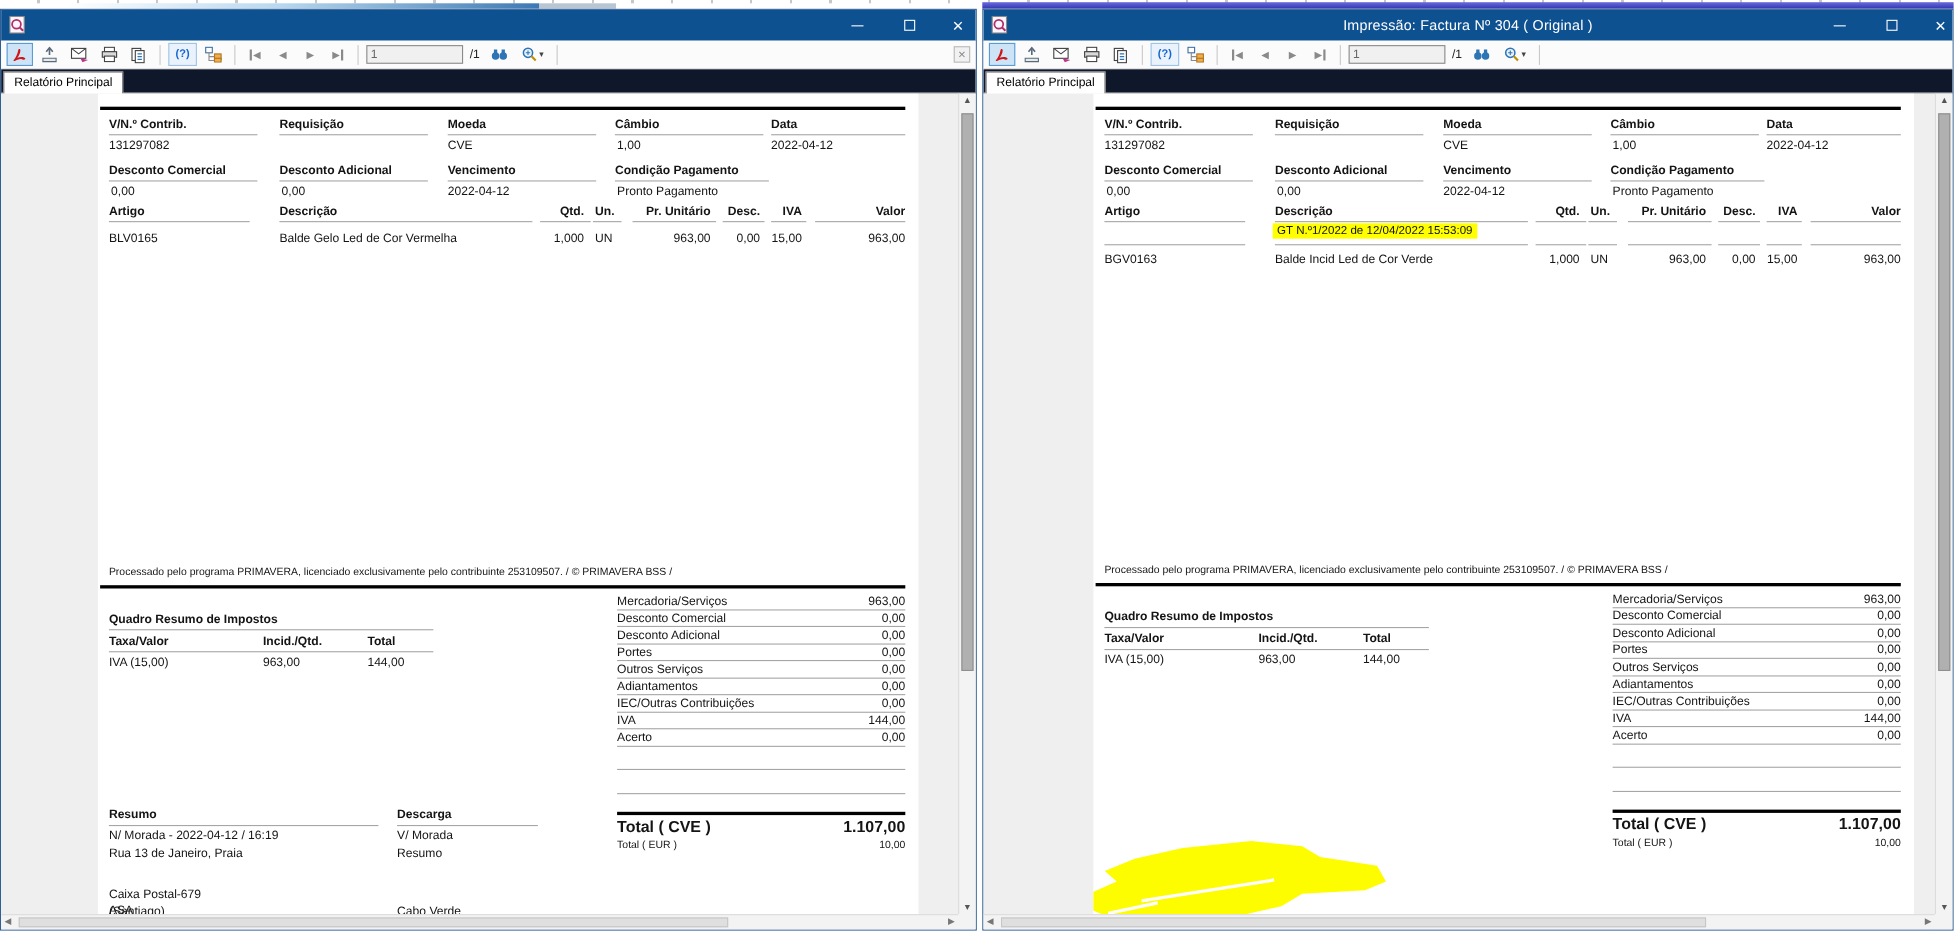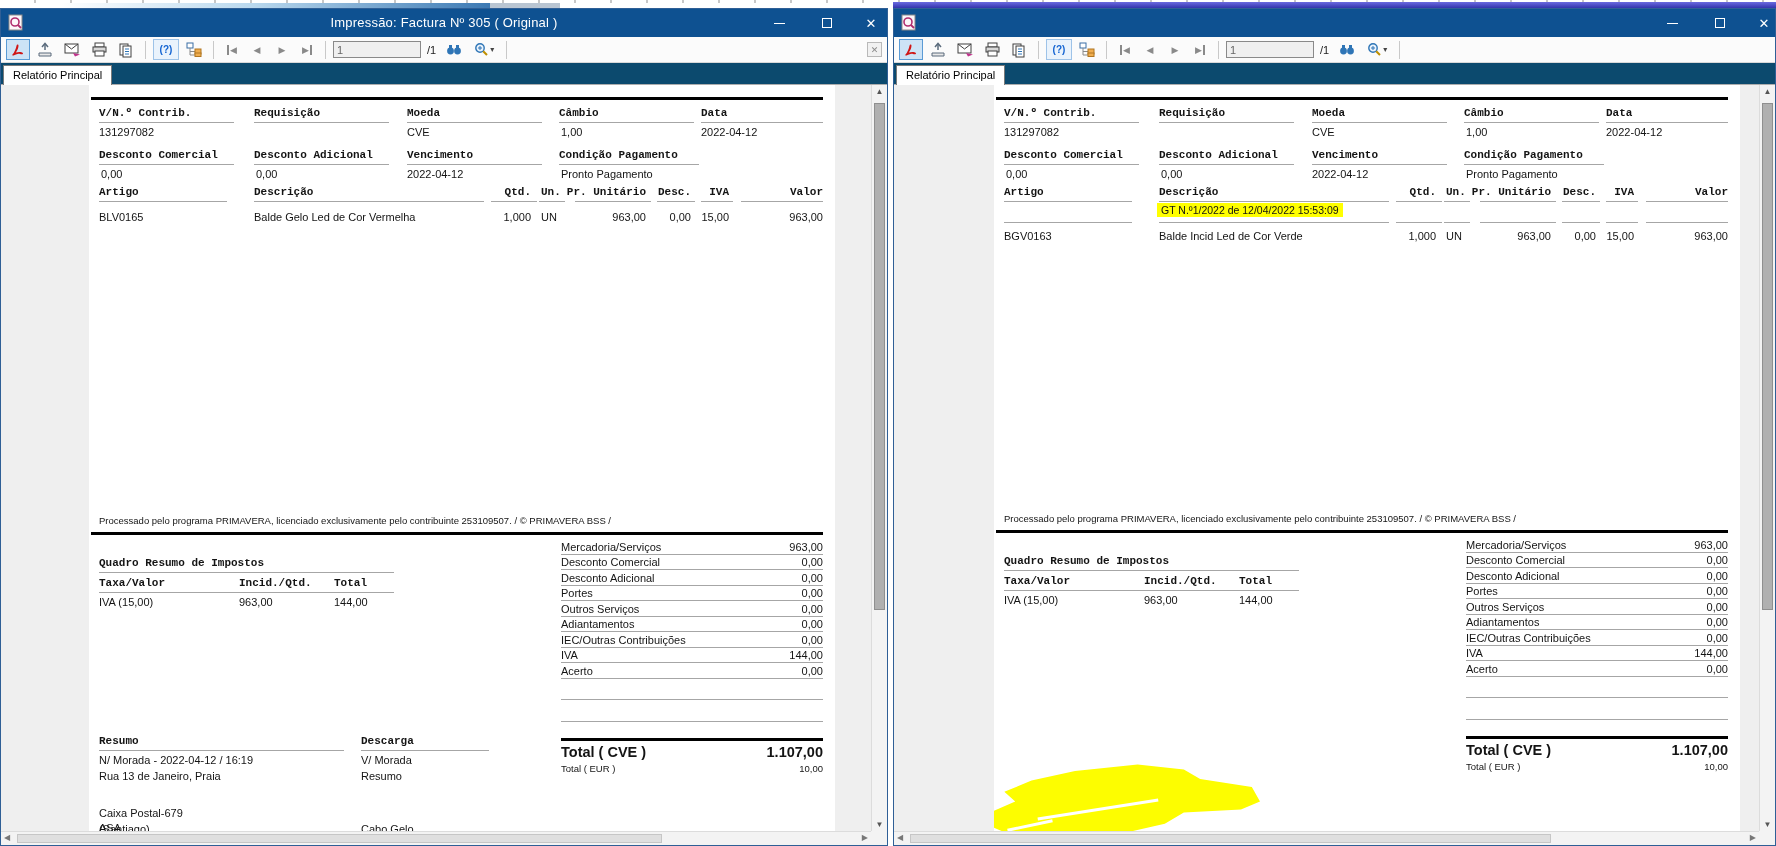--- a/index.html
+++ b/index.html
@@ -40,21 +40,21 @@
   .navb .bar-l { border-left:2px solid #8a8a8a; padding-left:1px; }
   .navb .bar-r { border-right:2px solid #8a8a8a; padding-right:1px; }
   .page-input { width:88px; height:17px; border:1px solid #8a8a8a; background:#f0f0f0;
     color:#666; font-size:11px; padding:0 3px; font-family:"Liberation Sans",sans-serif; }
   .slash-total { font-size:11px; color:#222; margin:0 3px; }
   .caret { color:#444; font-size:8px; margin-left:1px; }
   .preview-close { position:absolute; right:5px; top:5px; width:15px; height:15px;
     background:#f1f1f1; border:1px solid #b9b9b9; color:#8a8a8a; font-size:9px;
     display:flex; align-items:center; justify-content:center; }
 
-  .tabbar { height:22px; background:#0c4a6e; border-bottom:1px solid #adadad; position:relative; }
+  .tabbar { height:22px; background:#0f172a; border-bottom:1px solid #adadad; position:relative; }
   .tab { position:absolute; left:2px; top:2px; height:21px; padding:3px 9px 0 9px;
     background:#fff; border:1px solid #7a7a7a; border-bottom:1px solid #fff;
     font-size:11px; color:#000; }
 
   .viewport { position:absolute; left:0; right:0; top:76px; bottom:0; background:#efefef; overflow:hidden; }
   .page { position:absolute; top:0; height:calc(100% - 14px); background:#fff; overflow:hidden; }
 
   
   .vscroll { position:absolute; right:0; top:0; bottom:14px; width:16px; background:#f3f3f3;
     border-left:1px solid #dcdcdc; }
@@ -63,21 +63,21 @@
     background:#b0b0b0; border:1px solid #8f8f8f; }
   .hscroll { position:absolute; left:0; right:16px; bottom:0; height:14px; background:#f3f3f3;
     border-top:1px solid #dcdcdc; }
   .hscroll .arr { position:absolute; top:1px; color:#777; font-size:8px; }
   .hscroll .thumb { position:absolute; left:16px; right:24%; top:2px; height:9px;
     background:#dfdfdf; border:1px solid #c6c6c6; }
   .scroll-corner { position:absolute; right:0; bottom:0; width:16px; height:14px; background:#f3f3f3; }
 
   
   .t { position:absolute; font-size:11px; color:#141414; white-space:nowrap; }
-  .b { font-weight:bold;font-family:Liberation Mono, monospace; }
+  .b { font-weight:bold; }
   .sm { font-size:9.5px; }
   .rule { position:absolute; height:3px; background:#000; }
   .ulrow i { position:absolute; height:1px; background:#a6a6a6; display:block; }
   .ul { position:absolute; height:1px; background:#a6a6a6; }
   .sumrow { position:absolute; left:472px; width:262px; height:15px; border-bottom:1px solid #a6a6a6; }
   .sumrow span:first-child { position:absolute; left:0; top:1px; font-size:11px; color:#141414; white-space:nowrap; }
   .sumrow span:last-child { position:absolute; right:0; top:1px; font-size:11px; color:#141414; }
   .gt-note { position:absolute; background:#ffff00; font-size:10.5px; color:#111;
     padding:1px 4px; white-space:nowrap; }
   .total-big { font-size:14.5px; font-weight:bold; }
@@ -98,21 +98,20 @@
 
 <div class="window" style="left:0;width:888px">
   <div class="titlebar">
     <span class="win-icon">
       <svg width="18" height="18" viewBox="0 0 18 18">
           <rect x="2" y="1" width="13" height="15" fill="#fdf6fa" stroke="#8a8a8a"></rect>
           <circle cx="8" cy="8" r="4" fill="none" stroke="#b02d6e" stroke-width="1.6"></circle>
           <line x1="11" y1="11" x2="14" y2="14" stroke="#b02d6e" stroke-width="1.8"></line>
         </svg>
     </span>
-    <span class="title">Impressão: Factura Nº 305  ( Original )</span>
     <span class="ctrl" style="left:758px">
         <i class="glyph-min"></i>
       </span>
     <span class="ctrl" style="left:806px">
         <i class="glyph-max"></i>
       </span>
     <span class="ctrl" style="left:850px">✕</span>
   </div>
 
   <div class="toolbar">
@@ -326,21 +325,21 @@
       <span class="t" style="left:10px;top:669px">N/ Morada - 2022-04-12 / 16:19</span>
       <span class="t" style="left:10px;top:685px">Rua 13 de Janeiro, Praia</span>
       <span class="t b" style="left:272px;top:650px">Descarga</span>
       <div class="ul" style="left:272px;top:665px;width:128px"></div>
       <span class="t" style="left:272px;top:669px">V/ Morada</span>
       <span class="t" style="left:272px;top:685px">Resumo</span>
 
       <span class="t" style="left:10px;top:737px">ASA</span>
       <span class="t" style="left:10px;top:722px">Caixa Postal-679</span>
       <span class="t" style="left:10px;top:738px">(Santiago)</span>
-      <span class="t" style="left:272px;top:738px">Cabo Gelo</span>
+      <span class="t" style="left:272px;top:738px">Cabo Verde</span>
     </div>
 
     <div class="vscroll">
       <span class="arr" style="top:2px">▲</span>
       <div class="thumb"></div>
       <span class="arr" style="bottom:2px">▼</span>
     </div>
     <div class="hscroll">
       <span class="arr" style="left:3px">◀</span>
       <div class="thumb"></div>
@@ -352,20 +351,21 @@
 
 <div class="window" style="left:893px;width:883px">
   <div class="titlebar">
     <span class="win-icon">
       <svg width="18" height="18" viewBox="0 0 18 18">
           <rect x="2" y="1" width="13" height="15" fill="#fdf6fa" stroke="#8a8a8a"></rect>
           <circle cx="8" cy="8" r="4" fill="none" stroke="#b02d6e" stroke-width="1.6"></circle>
           <line x1="11" y1="11" x2="14" y2="14" stroke="#b02d6e" stroke-width="1.8"></line>
         </svg>
     </span>
+    <span class="title">Impressão: Factura Nº 304  ( Original )</span>
     <span class="ctrl" style="left:758px">
         <i class="glyph-min"></i>
       </span>
     <span class="ctrl" style="left:806px">
         <i class="glyph-max"></i>
       </span>
     <span class="ctrl" style="left:850px">✕</span>
   </div>
 
   <div class="toolbar">

